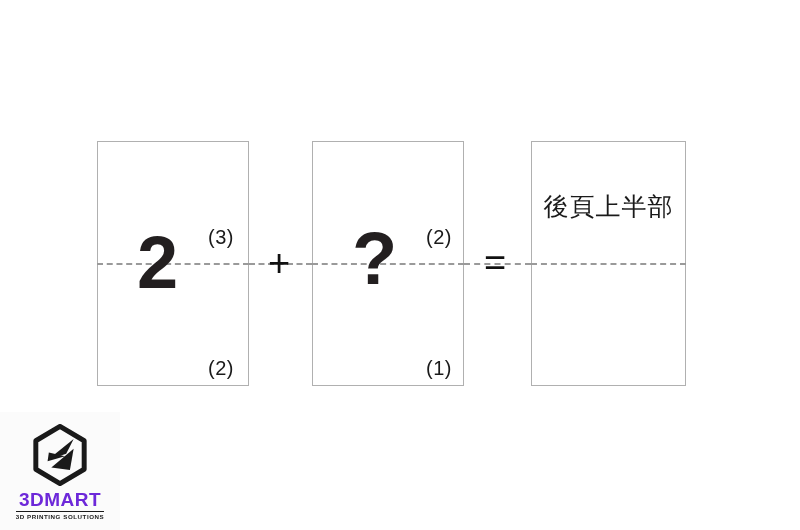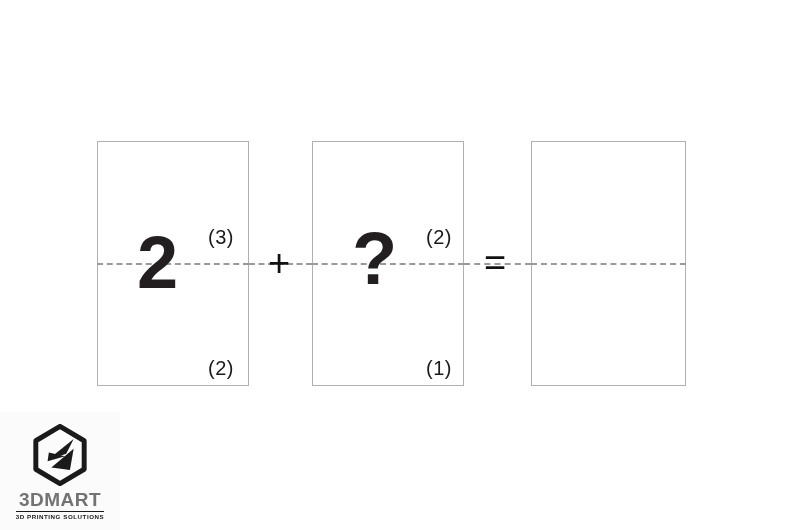--- a/index.html
+++ b/index.html
@@ -133,21 +133,21 @@
   #brand-mark-icon {
     width: 62px;
     height: 62px;
     display: block;
   }
   #brand-wordmark {
     margin-top: 4px;
     font-size: 19px;
     font-weight: bold;
     letter-spacing: 0.5px;
-    color: #737373;
+    color: #6d28d9;
     line-height: 1;
   }
   #brand-tagline {
     margin-top: 2px;
     font-size: 6.2px;
     font-weight: bold;
     letter-spacing: 0.55px;
     color: #1a1a1a;
     border-top: 1.2px solid #1a1a1a;
     padding-top: 2px;
@@ -172,20 +172,21 @@
   <div class="fold-line" id="fold-line-2"></div>
   <div class="fold-glyph" id="fold-glyph-2">?</div>
   <div class="corner-label label-top" id="label-card2-top">(2)</div>
   <div class="corner-label label-bottom" id="label-card2-bottom">(1)</div>
 
   <div class="fold-line" id="fold-line-gap-b"></div>
   <div class="operator" id="operator-equals">=</div>
 
   <div class="page-card" id="page-card-3"></div>
   <div class="fold-line" id="fold-line-3"></div>
+  <div class="result-text" id="result-text-top">後頁上半部</div>
 
 </div>
 
 <div id="brand-logo">
   <svg id="brand-mark-icon" viewBox="0 0 100 100">
     <polygon points="50,4 89,27 89,73 50,96 11,73 11,27" fill="none" stroke="#1a1a1a" stroke-width="8" stroke-linejoin="round"></polygon>
     <polygon points="30,58 72,24 60,48" fill="#1a1a1a"></polygon>
     <polygon points="32,46 58,52 30,60" fill="#1a1a1a"></polygon>
     <polygon points="36,70 72,40 66,74" fill="#1a1a1a"></polygon>
   </svg>

